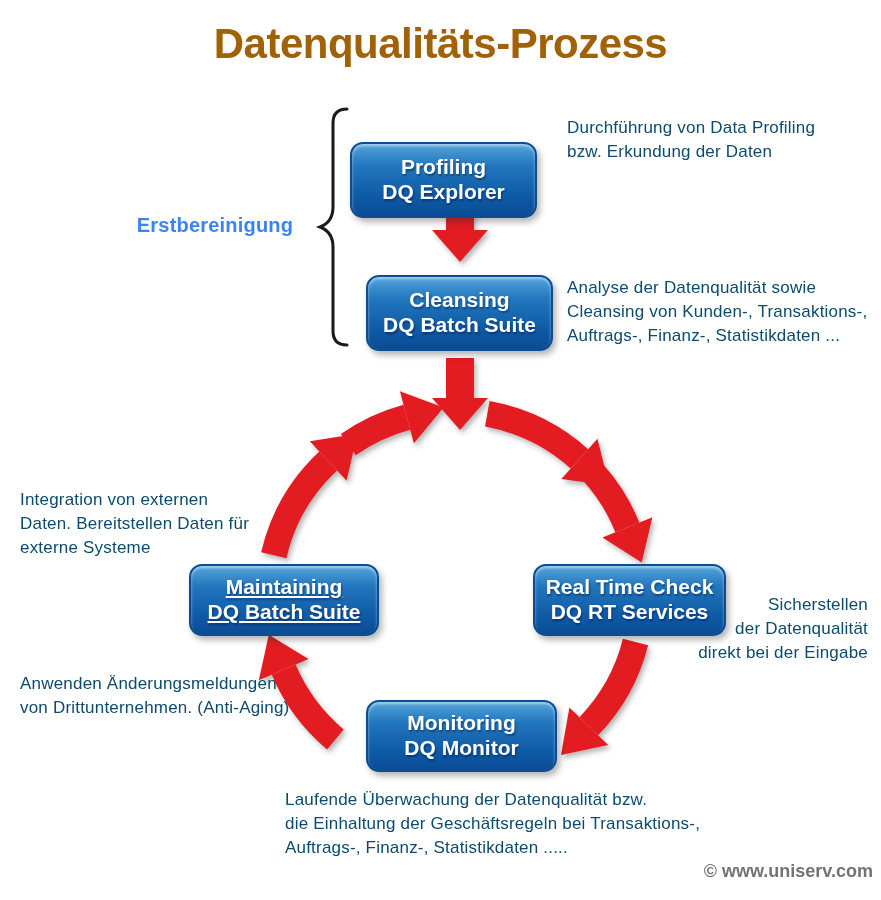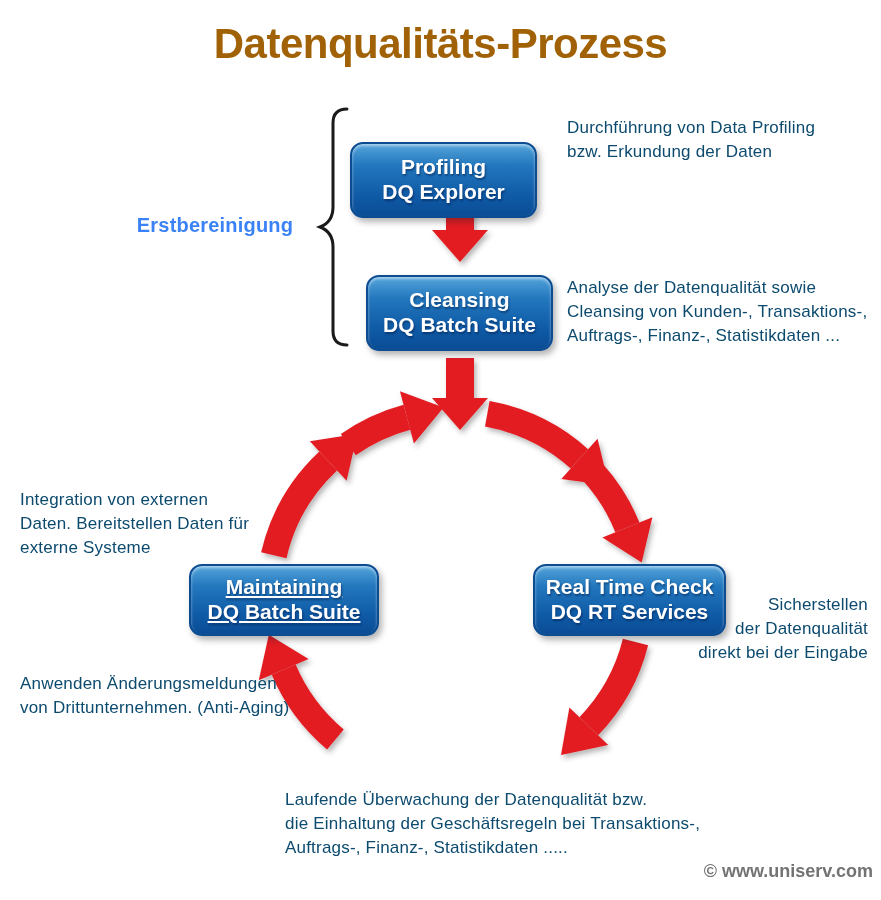--- a/index.html
+++ b/index.html
@@ -109,20 +109,24 @@
   <div class="pbox" id="box-maintaining">
     <div class="bl">Maintaining</div>
     <div class="bl">DQ Batch Suite</div>
   </div>
 
   <div class="pbox" id="box-realtime">
     <div class="bl">Real Time Check</div>
     <div class="bl">DQ RT Services</div>
   </div>
 
+  <div class="pbox" id="box-monitoring">
+    <div class="bl">Monitoring</div>
+    <div class="bl">DQ Monitor</div>
+  </div>
 
 
   <div class="note" id="note-profiling">Durchführung von Data Profiling
 bzw. Erkundung der Daten</div>
   <div class="note" id="note-cleansing">Analyse der Datenqualität sowie
 Cleansing von Kunden-, Transaktions-,
 Auftrags-, Finanz-, Statistikdaten ...</div>
   <div class="note" id="note-antiaging">Anwenden Änderungsmeldungen
 von Drittunternehmen. (Anti-Aging)</div>
   <div class="note" id="note-maintaining">Integration von externen

